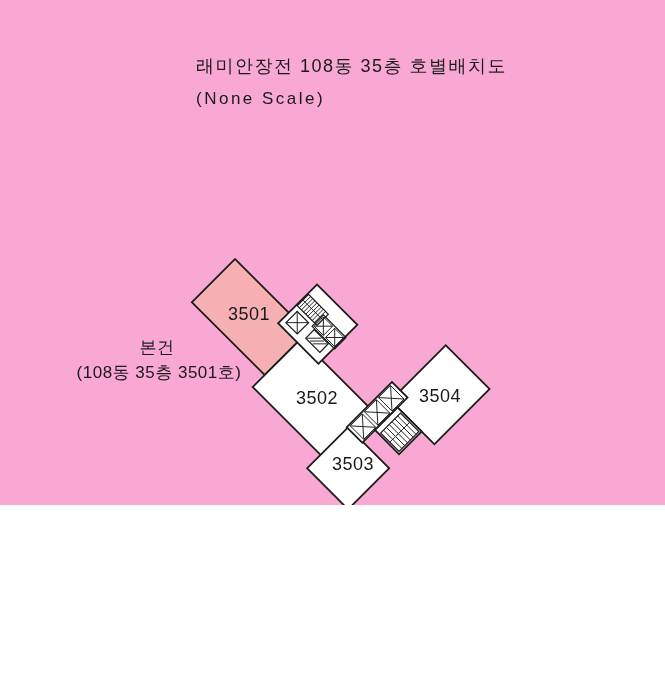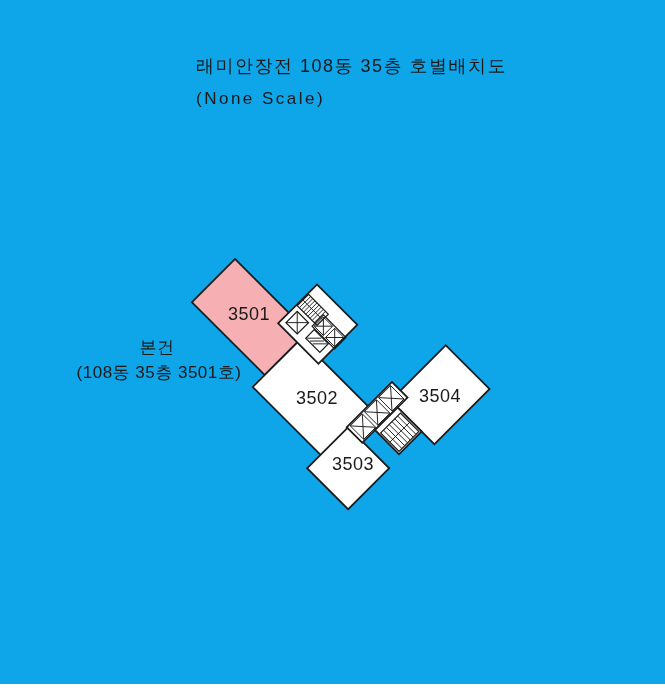--- a/index.html
+++ b/index.html
@@ -1,16 +1,16 @@
 <!DOCTYPE html>
 <html><head>
 <meta charset="utf-8">
 <style>
   html,body{margin:0;padding:0;background:#ffffff;}
-  #stage{position:relative;width:665px;height:684px;background:#0ea5e9;overflow:hidden;
+  #stage{position:relative;width:665px;height:505px;background:#f9a8d4;overflow:hidden;
          font-family:"Liberation Sans", sans-serif;}
   svg{position:absolute;left:0;top:0;}
   text{fill:#1a1a1a;}
   .title-line{font-size:18px;letter-spacing:1.5px;}
   .scale-line{font-size:17px;letter-spacing:2.5px;}
   .unit-label{font-size:18px;letter-spacing:0.5px;text-anchor:middle;}
   .annot{font-size:17px;text-anchor:middle;letter-spacing:0.5px;}
   .outline{stroke:#1c1c1c;stroke-width:1.8;}
   .inner{stroke:#1c1c1c;stroke-width:1.2;fill:none;}
   .thin{stroke:#1c1c1c;stroke-width:0.9;fill:none;}

